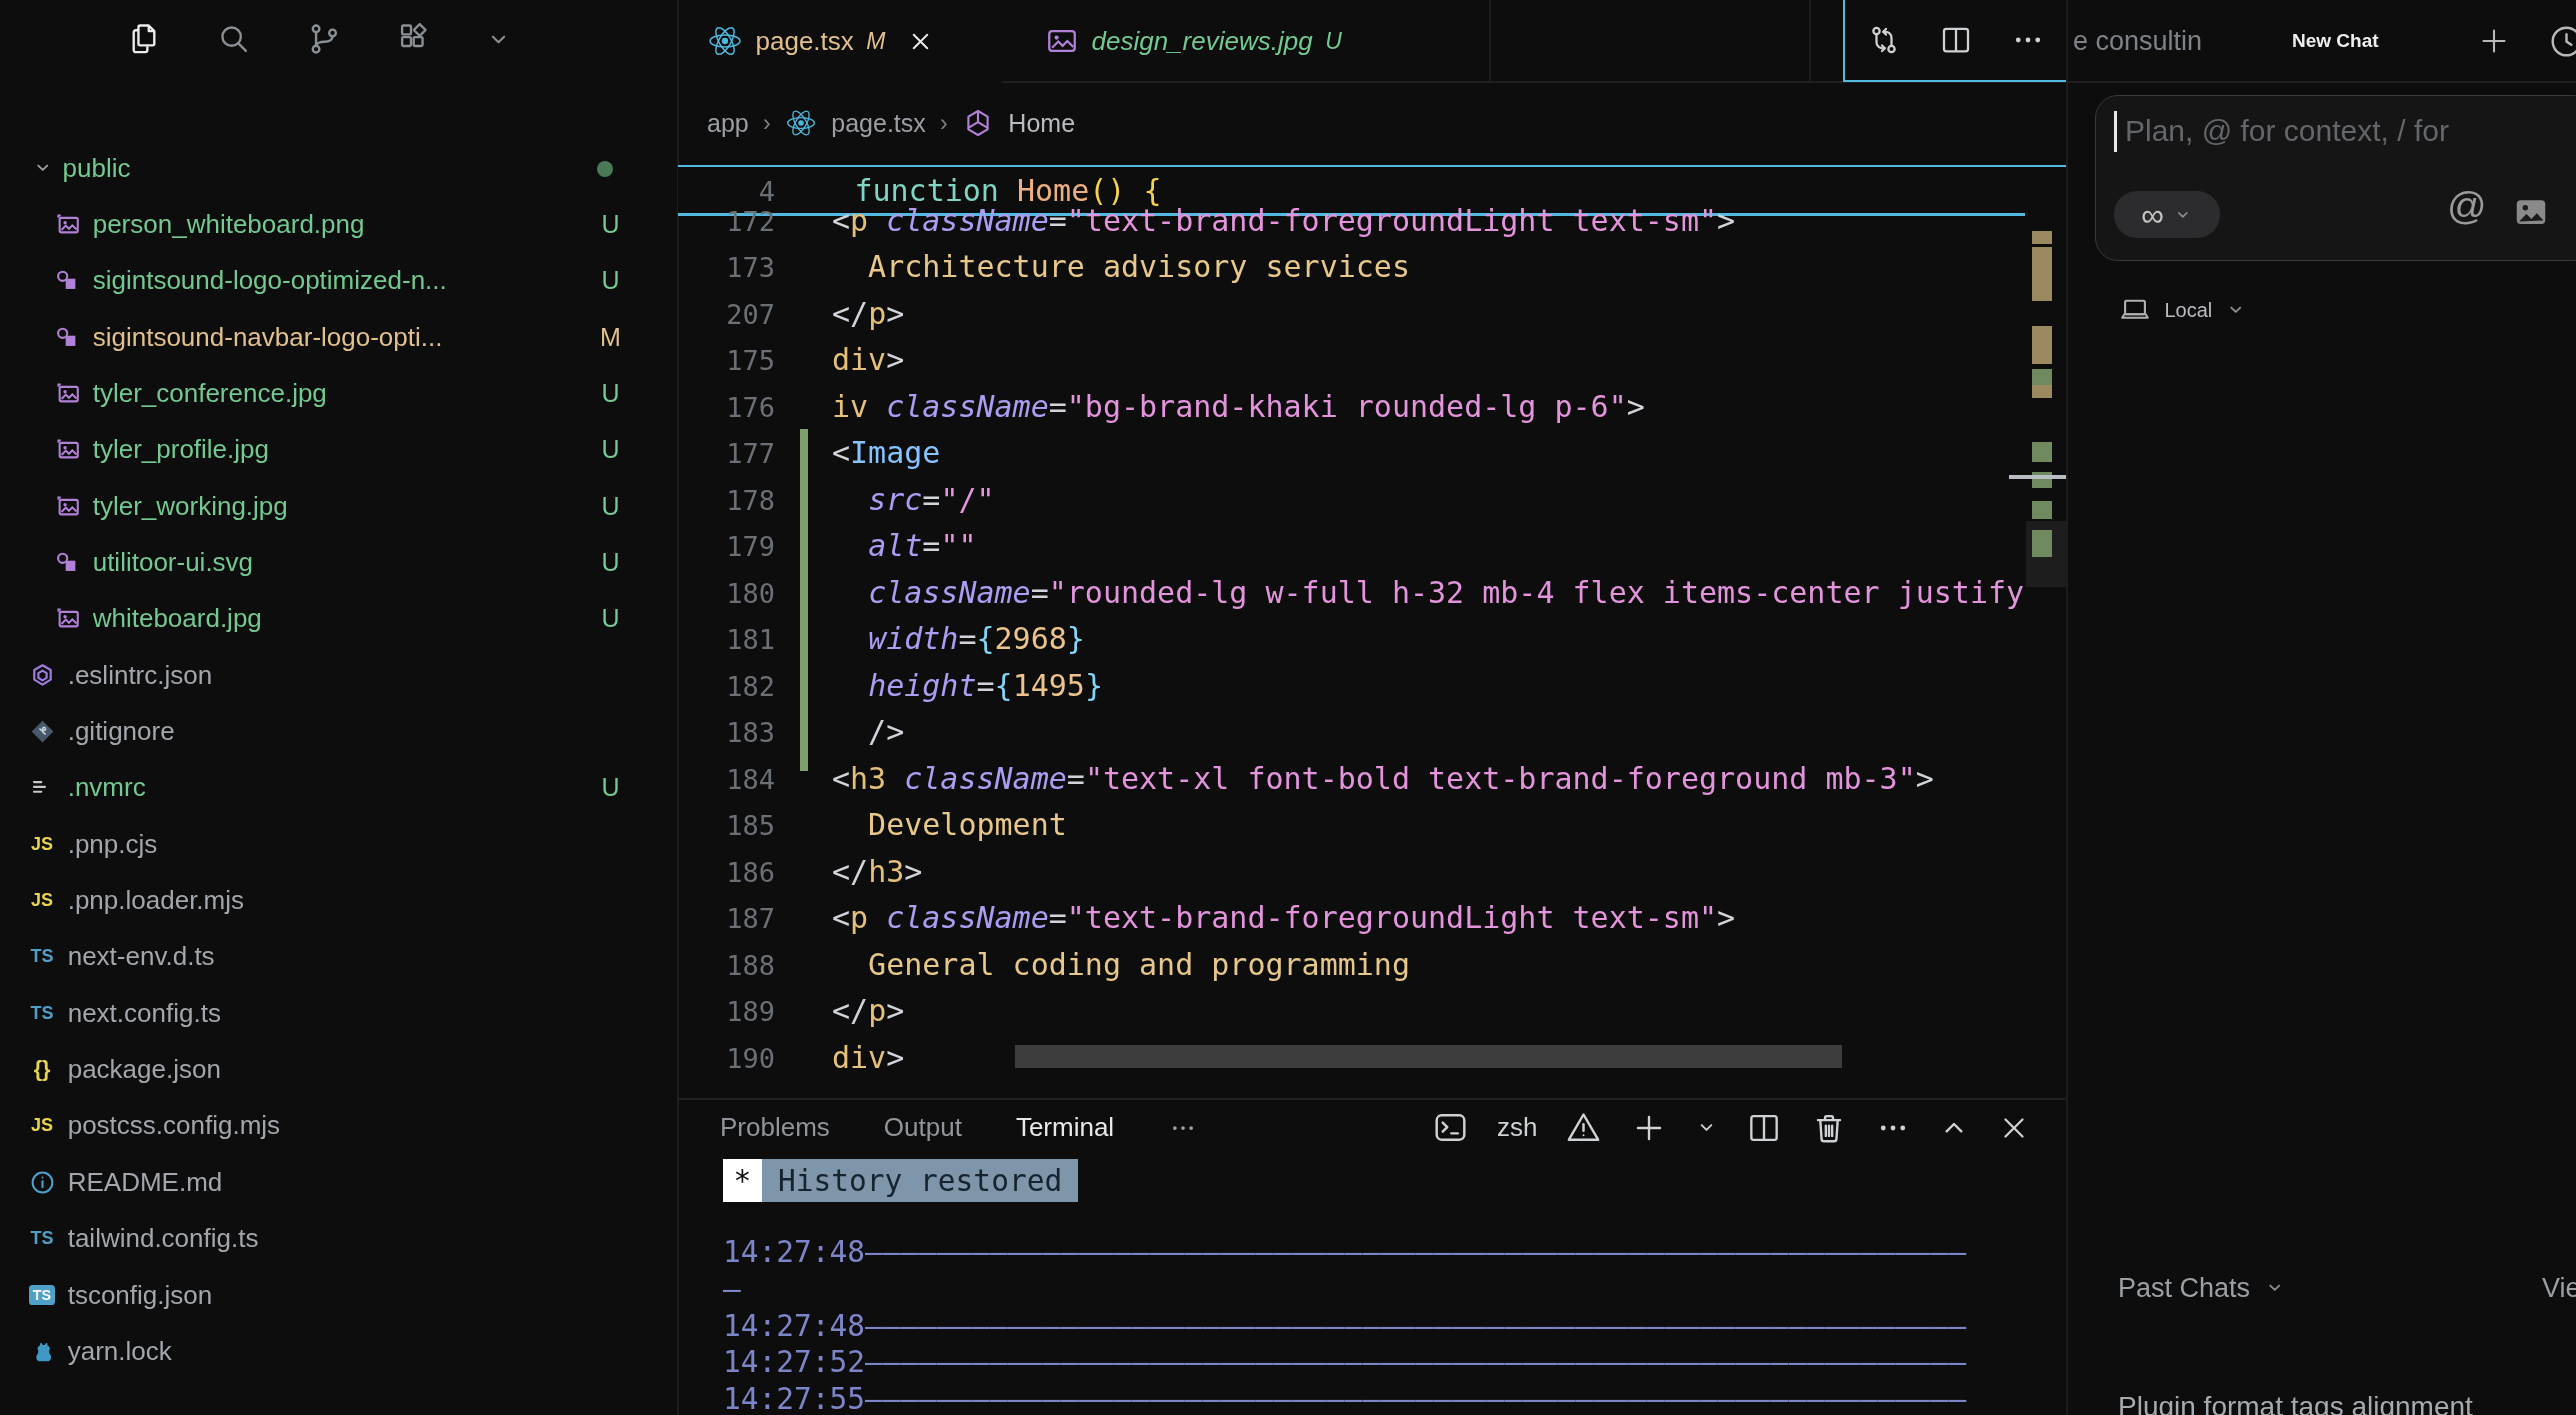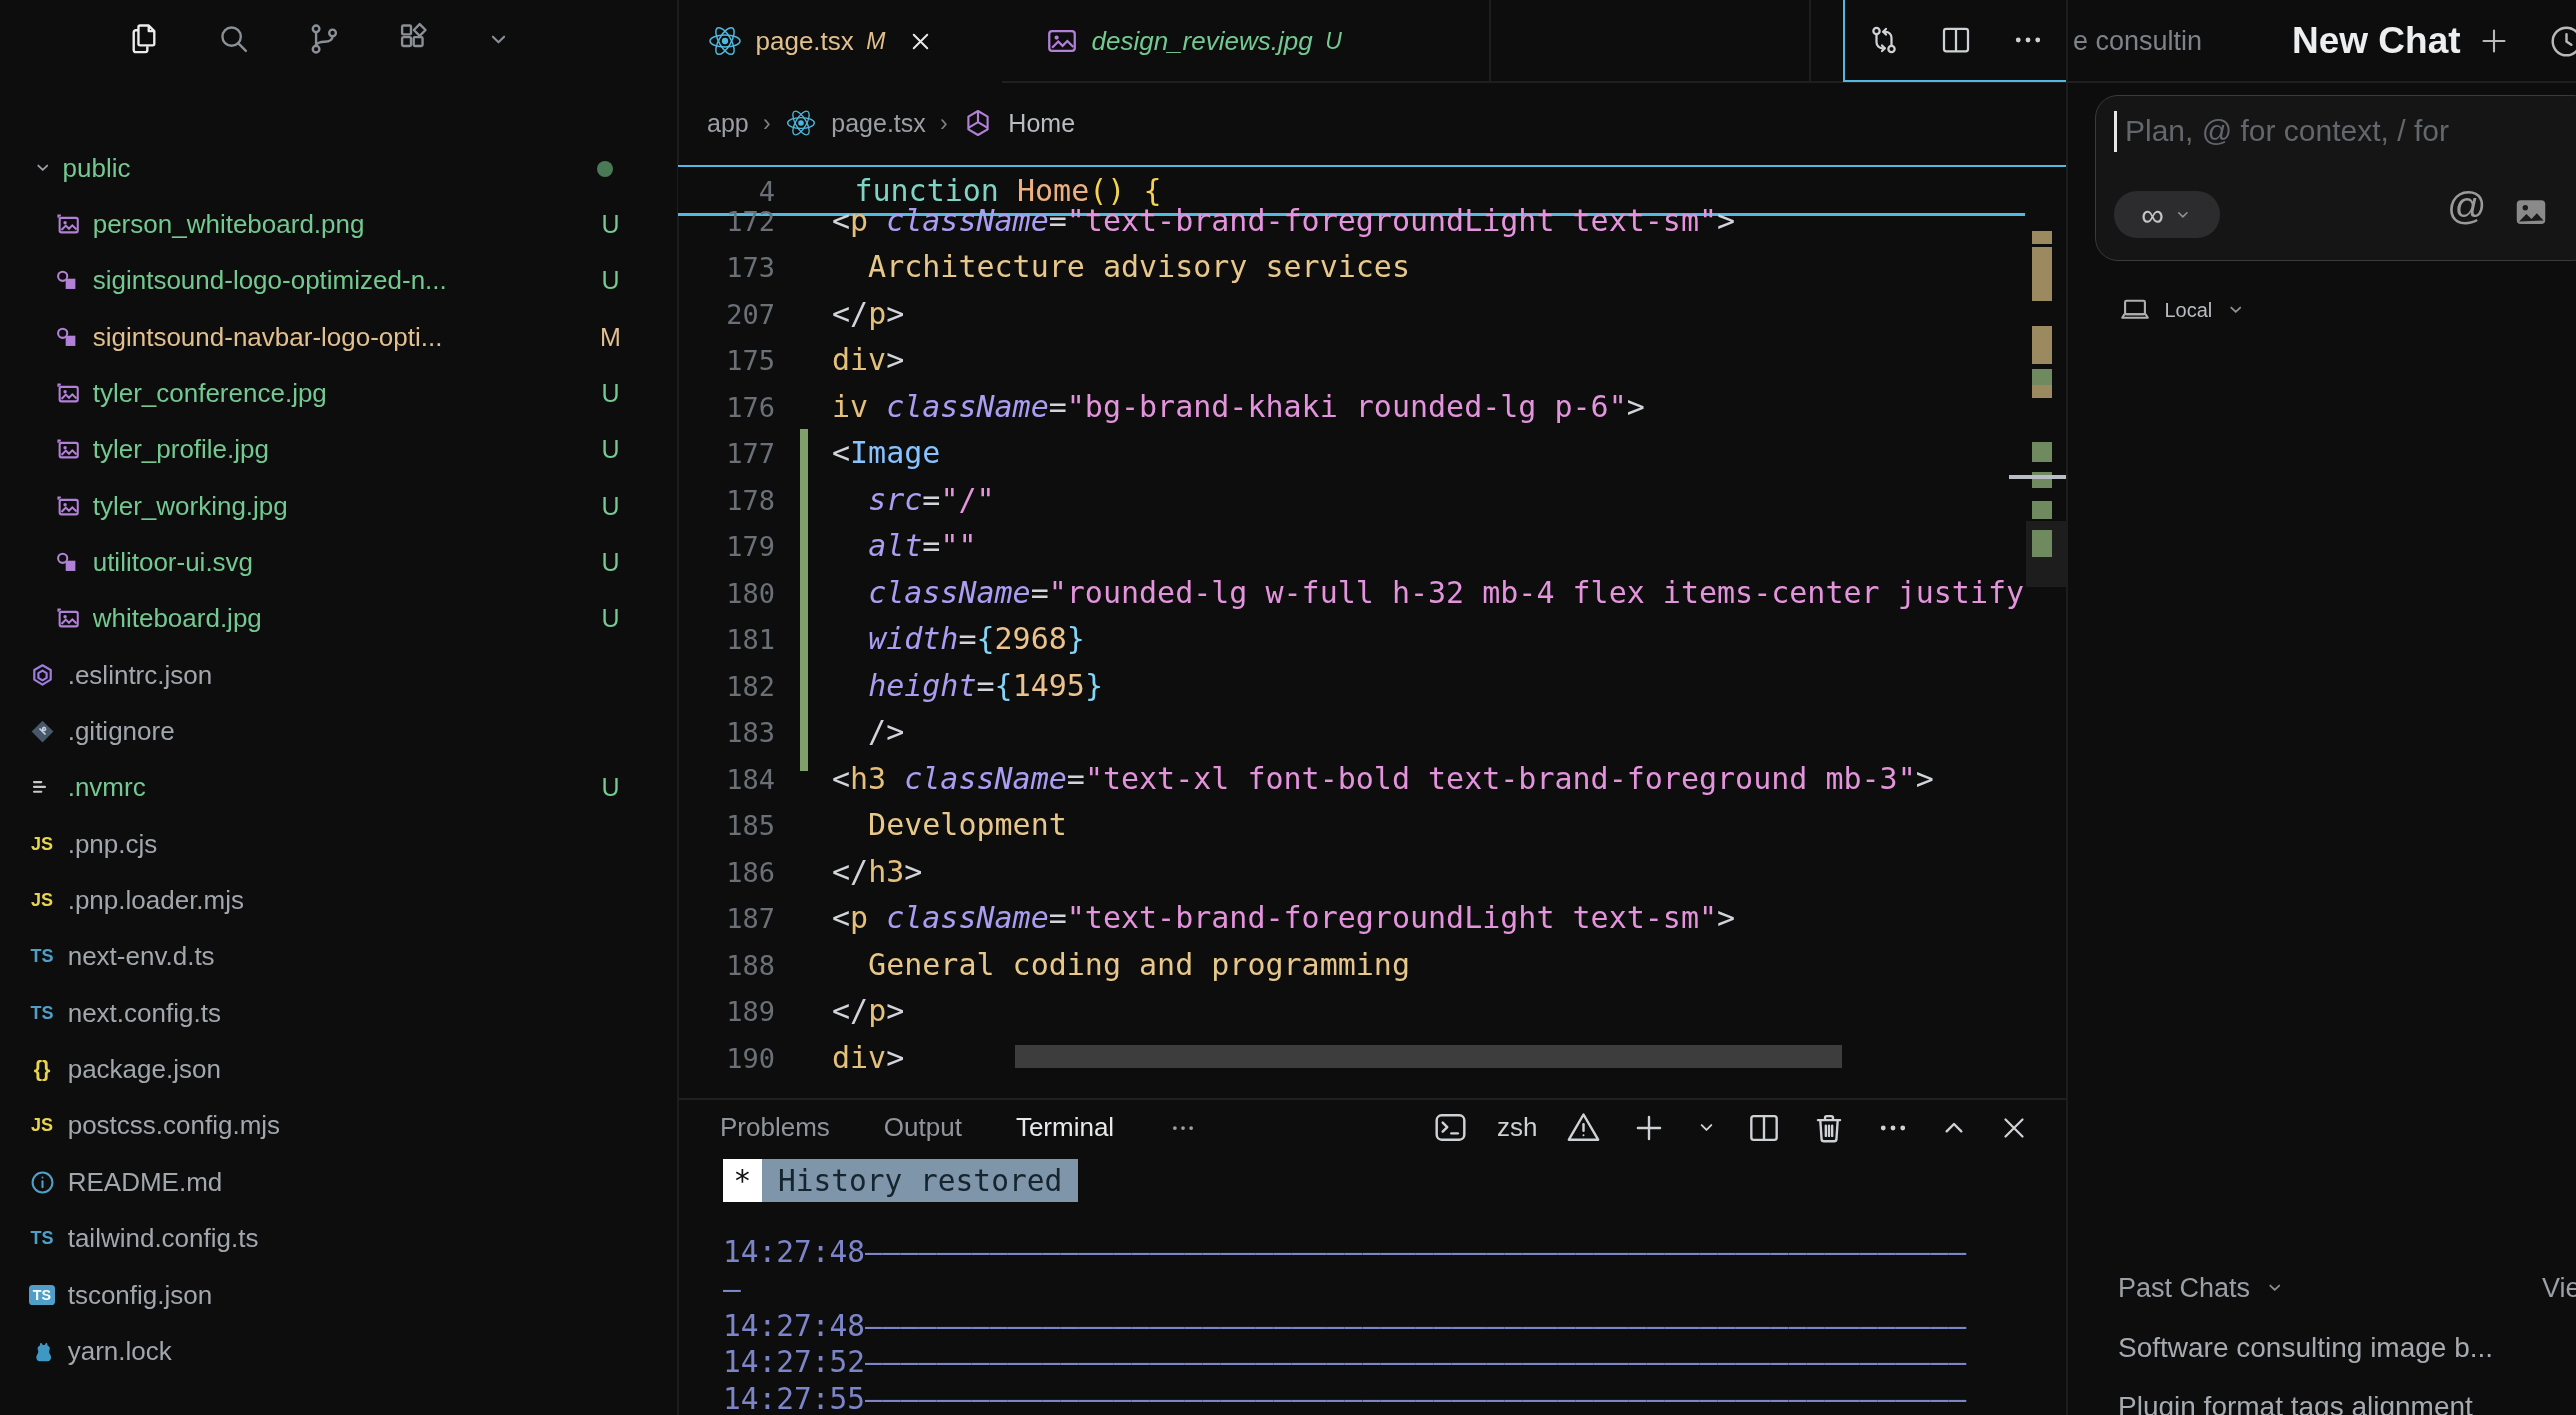--- a/index.html
+++ b/index.html
@@ -65,21 +65,21 @@
   #term-banner{left:723px;top:1159px;height:43px;display:flex;font-family:"DejaVu Sans Mono",monospace;font-size:29.5px}
   #banner-star{width:39px;background:#fff;color:#101010;display:flex;align-items:center;justify-content:center}
   #banner-text{background:#7e95aa;color:#15242f;padding:0 16px;display:flex;align-items:center}
   .term-line{position:absolute;left:723px;height:38px;line-height:38px;font-family:"DejaVu Sans Mono",monospace;
              font-size:29.5px;color:#7d85c9;white-space:pre;overflow:hidden;width:1324px}
 
   
   #chat-border{left:2066px;top:0;width:1.8px;height:1415px;background:#1d1d1d}
   #chat-topbar-border{left:2068px;top:81px;width:508px;height:1.8px;background:#1f1f1f}
   #chat-prev-tab{left:2073px;top:0;width:215px;height:82px;line-height:82px;font-size:27px;color:#7e838a;overflow:hidden;white-space:nowrap}
-  #chat-title{left:2292px;top:0;height:82px;line-height:82px;font-size:37px;font-weight:600;color:#eceef0}
+  #chat-title{left:2292px;top:0;height:82px;line-height:82px;font-size:19px;font-weight:600;color:#eceef0}
   #chat-new{left:2476px;top:23px;color:#b9b9b9}
   #chat-history{left:2547px;top:21.5px;color:#b9b9b9}
   #chat-input{left:2095px;top:95px;width:501px;height:166px;border:1.8px solid #3a3a3c;border-radius:23px;background:#151515}
   #chat-caret{left:2114px;top:111px;width:2.7px;height:41px;background:#e8e8e8}
   #chat-placeholder{left:2125px;top:114px;font-size:30px;color:#63666a;white-space:nowrap}
   #mode-pill{left:2114px;top:191px;width:106px;height:47px;border-radius:23px;background:#2c2c2e;display:flex;align-items:center;justify-content:center;gap:9px}
   #mode-symbol{font-size:32px;color:#c5c5c5;line-height:1}
   #at-icon{left:2447px;top:184px;font-size:39px;color:#9a9a9a}
   #img-icon{left:2512px;top:193px}
   #local-row{left:2118px;top:283px;height:54px;display:flex;align-items:center;gap:12.5px}
@@ -593,17 +593,16 @@
       </svg>
   </div>
 
   <div class="abs" id="past-row">
     <span id="past-label">Past Chats</span>
     <svg width="21.5" height="21.5" viewBox="0 0 24 24" fill="none" stroke="#8a8f94" stroke-width="2" stroke-linecap="round" stroke-linejoin="round">
         <path d="M7 9.5l5 5 5-5"></path>
       </svg>
   </div>
   <div class="abs" id="view-link">View</div>
-  <div class="abs past-item" style="top:1326px">Software consulting image b...</div>
   <div class="abs past-item" style="top:1385px">Plugin format tags alignment</div>
 
 </div>
 
 
 </body></html>

